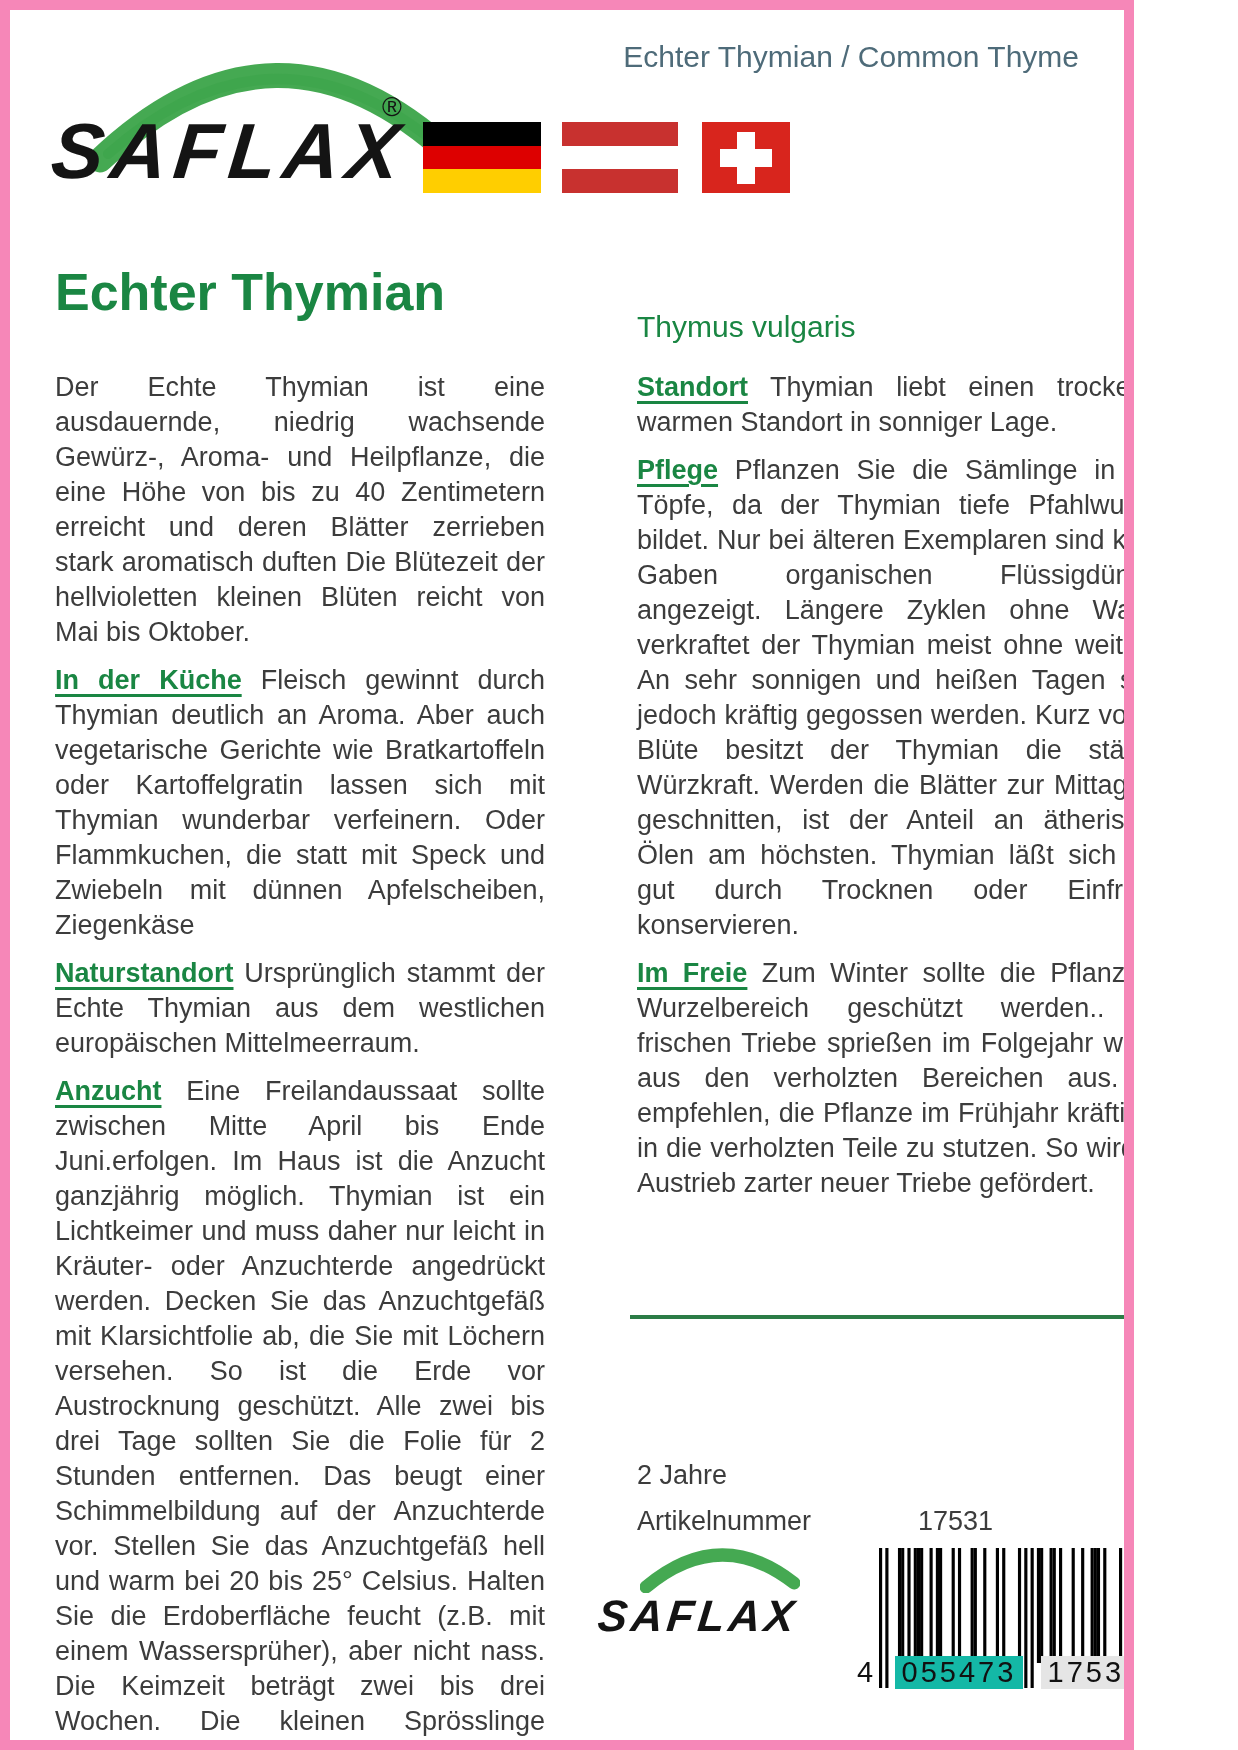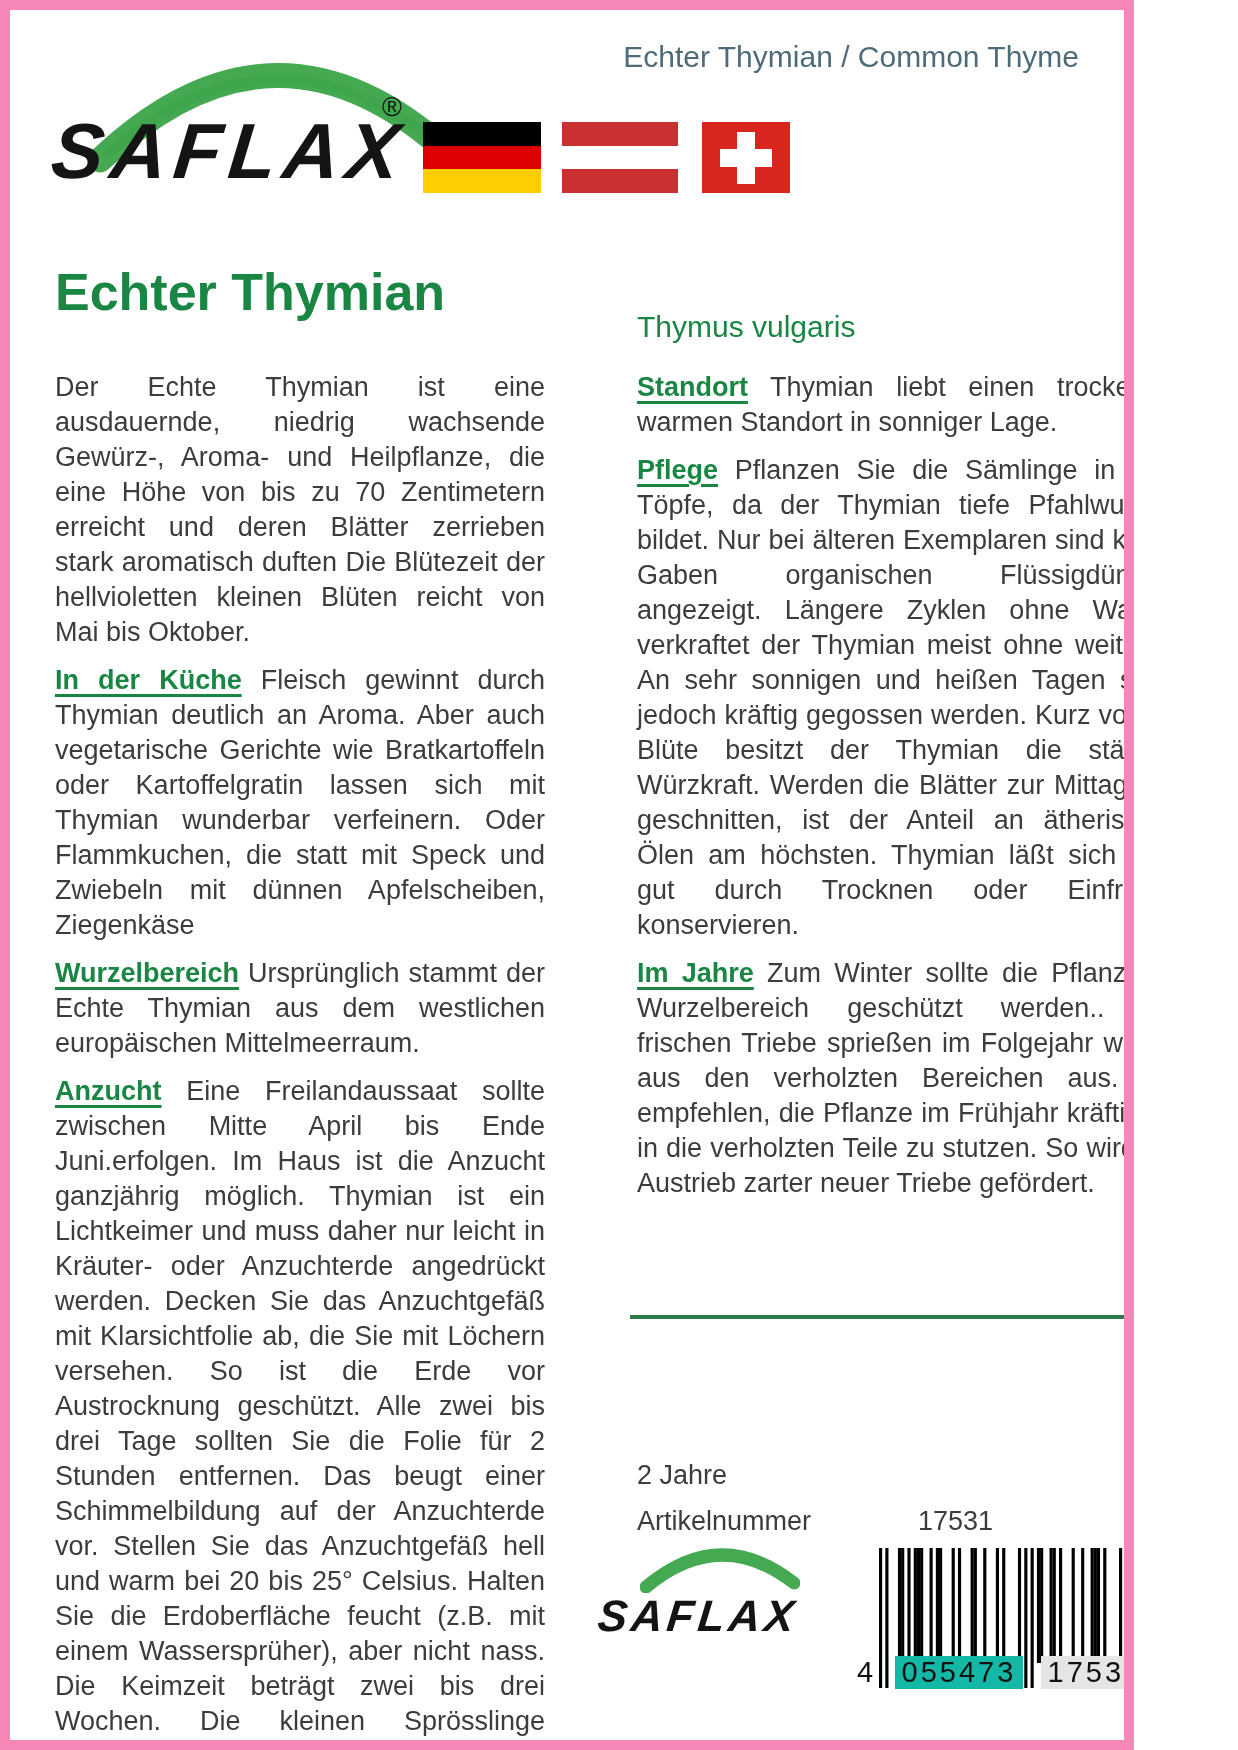--- a/index.html
+++ b/index.html
@@ -77,29 +77,29 @@
   </div>
 
   <div class="flag de"></div>
   <div class="flag at"></div>
   <div class="flag ch"></div>
 
   <h1 class="left-title" style="margin:0;">Echter Thymian</h1>
   <div class="species">Thymus vulgaris</div>
 
   <div class="col left" id="left-col">
-      <p class="para">Der Echte Thymian ist eine ausdauernde, niedrig wachsende Gewürz-, Aroma- und Heilpflanze, die eine Höhe von bis zu 70 Zentimetern erreicht und deren Blätter zerrieben stark aromatisch duften Die Blütezeit der hellvioletten kleinen Blüten reicht von Mai bis Oktober.</p>
+      <p class="para">Der Echte Thymian ist eine ausdauernde, niedrig wachsende Gewürz-, Aroma- und Heilpflanze, die eine Höhe von bis zu 40 Zentimetern erreicht und deren Blätter zerrieben stark aromatisch duften Die Blütezeit der hellvioletten kleinen Blüten reicht von Mai bis Oktober.</p>
       <p class="para"><span class="sec-head">In der Küche</span> Fleisch gewinnt durch Thymian deutlich an Aroma. Aber auch vegetarische Gerichte wie Bratkartoffeln oder Kartoffelgratin lassen sich mit Thymian wunderbar verfeinern. Oder Flammkuchen, die statt mit Speck und Zwiebeln mit dünnen Apfelscheiben, Ziegenkäse</p>
-      <p class="para"><span class="sec-head">Wurzelbereich</span> Ursprünglich stammt der Echte Thymian aus dem westlichen europäischen Mittelmeerraum.</p>
+      <p class="para"><span class="sec-head">Naturstandort</span> Ursprünglich stammt der Echte Thymian aus dem westlichen europäischen Mittelmeerraum.</p>
       <p class="para"><span class="sec-head">Anzucht</span> Eine Freilandaussaat sollte zwischen Mitte April bis Ende Juni.erfolgen. Im Haus ist die Anzucht ganzjährig möglich. Thymian ist ein Lichtkeimer und muss daher nur leicht in Kräuter- oder Anzuchterde angedrückt werden. Decken Sie das Anzuchtgefäß mit Klarsichtfolie ab, die Sie mit Löchern versehen. So ist die Erde vor Austrocknung geschützt. Alle zwei bis drei Tage sollten Sie die Folie für 2 Stunden entfernen. Das beugt einer Schimmelbildung auf der Anzuchterde vor. Stellen Sie das Anzuchtgefäß hell und warm bei 20 bis 25° Celsius. Halten Sie die Erdoberfläche feucht (z.B. mit einem Wassersprüher), aber nicht nass. Die Keimzeit beträgt zwei bis drei Wochen. Die kleinen Sprösslinge können dann ab Anfang Mai ins Freie umgesiedelt werden. Am besten wird die Erde dann mit etwa 40 % Sand durchmischt.</p>
     </div>
   <div class="col right" id="right-col">
       <p class="para"><span class="sec-head">Standort</span> Thymian liebt einen trockenen, warmen Standort in sonniger Lage.</p>
       <p class="para"><span class="sec-head">Pflege</span> Pflanzen Sie die Sämlinge in tiefe Töpfe, da der Thymian tiefe Pfahlwurzeln bildet.  Nur bei älteren Exemplaren sind kleine Gaben organischen Flüssigdüngers angezeigt.  Längere Zyklen ohne Wasser verkraftet der Thymian meist ohne weiteres. An sehr sonnigen und heißen Tagen sollte jedoch kräftig gegossen werden. Kurz vor der Blüte besitzt der Thymian die stärkste Würzkraft. Werden die Blätter zur Mittagszeit geschnitten, ist der Anteil an ätherischen Ölen am höchsten. Thymian läßt sich sehr gut durch Trocknen oder Einfrieren konservieren.</p>
-      <p class="para"><span class="sec-head">Im Jahre</span> Zum Winter sollte die Pflanze im Wurzelbereich geschützt werden.. Die frischen Triebe sprießen im Folgejahr wieder aus den verholzten Bereichen aus.  Wir empfehlen, die Pflanze im Frühjahr kräftig bis in die verholzten Teile zu stutzen. So wird der Austrieb zarter neuer Triebe gefördert.</p>
+      <p class="para"><span class="sec-head">Im Freie</span> Zum Winter sollte die Pflanze im Wurzelbereich geschützt werden.. Die frischen Triebe sprießen im Folgejahr wieder aus den verholzten Bereichen aus.  Wir empfehlen, die Pflanze im Frühjahr kräftig bis in die verholzten Teile zu stutzen. So wird der Austrieb zarter neuer Triebe gefördert.</p>
     </div>
 
   <div class="rule"></div>
 
   <div class="details" id="details">
       <div class="row">
         <span>2 Jahre</span>
       </div>
       <div class="row">
         <span>Artikelnummer</span>

